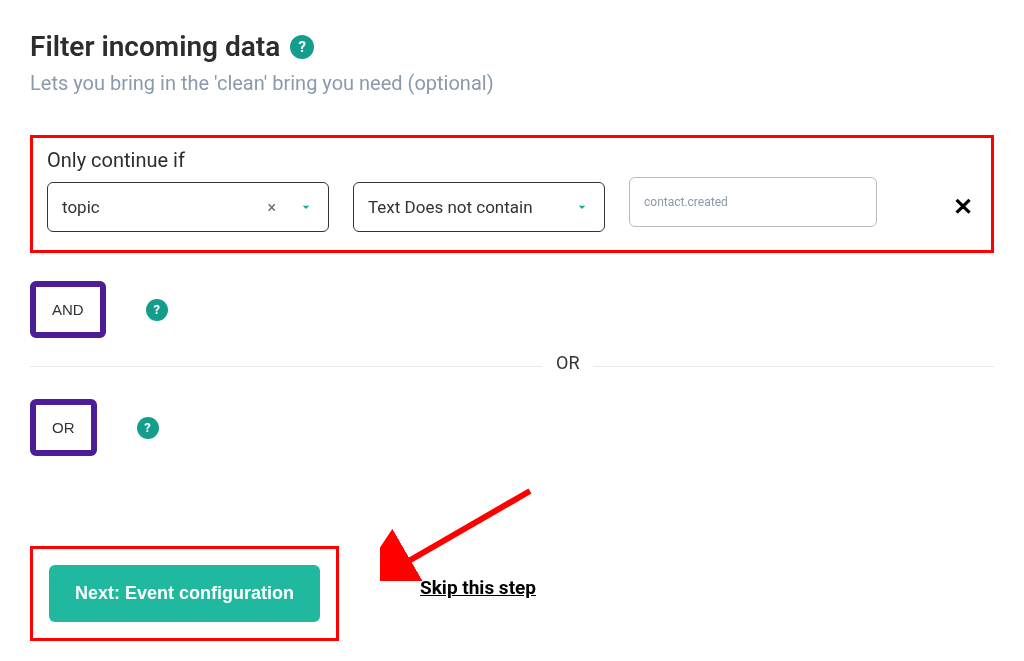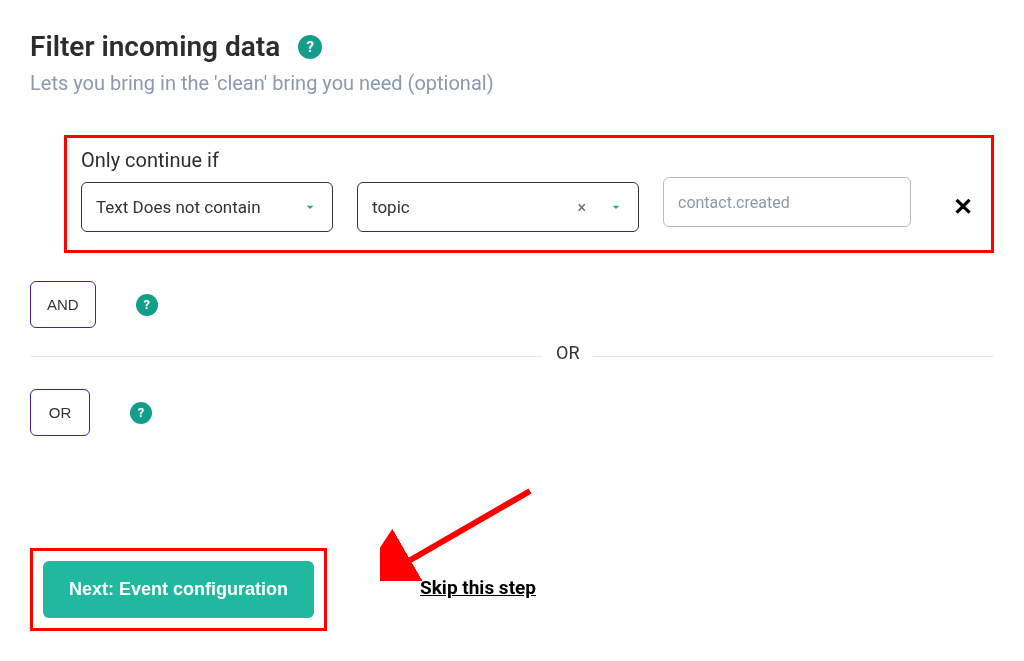--- a/index.html
+++ b/index.html
@@ -11,21 +11,21 @@
       font-family: -apple-system, BlinkMacSystemFont, "Segoe UI", Roboto, sans-serif;
       background: #fff;
       width: 1024px;
       height: 661px;
       padding: 30px;
       position: relative;
     }
     .header-row {
       display: flex;
       align-items: center;
-      gap: 18px;
+      gap: 10px;
       margin-bottom: 8px;
       text-align: center;
     }
     .title {
       font-size: 28px;
       font-weight: 600;
       color: #2d2d2d;
     }
     .help-icon {
       width: 24px;
@@ -55,21 +55,20 @@
     }
     .subtitle {
       font-size: 20px;
       color: #8a99ac;
       margin-bottom: 40px;
     }
     .filter-box {
       border: 3px solid #ff0000;
       padding: 10px 14px 18px 14px;
       margin-bottom: 28px;
-      margin-left: 34px;
     }
     .filter-label {
       font-size: 20px;
       color: #2d2d2d;
       margin-bottom: 10px;
     }
     .filter-row {
       display: flex;
       align-items: center;
       gap: 24px;
@@ -117,21 +116,21 @@
       width: 100%;
       height: 100%;
       fill: #1aa89a;
     }
     .text-input {
       border: 1px solid #bbb;
       border-radius: 6px;
       height: 50px;
       width: 248px;
       padding: 0 14px;
-      font-size: 16px;
+      font-size: 12px;
       color: #8a99ac;
       display: flex;
       align-items: center;
       background: #fff;
       margin-top: -10px;
     }
     .remove-x {
       font-size: 24px;
       font-weight: 700;
       color: #000;
@@ -139,21 +138,21 @@
       margin-left: auto;
       padding-right: 4px;
     }
     .logic-row {
       display: flex;
       align-items: center;
       gap: 40px;
       margin-bottom: 28px;
     }
     .logic-btn {
-      border: 1px solid #4c1d95;
+      border: 6px solid #4c1d95;
       border-radius: 6px;
       background: #fff;
       padding: 14px 16px;
       font-size: 15px;
       font-weight: 500;
       color: #333;
       cursor: pointer;
       min-width: 60px;
       text-align: center;
     }
@@ -169,24 +168,24 @@
       transform: translateX(30px);
       top: -14px;
       background: #fff;
       padding: 0 14px;
       font-size: 18px;
       color: #333;
     }
     .footer-box {
       border: 3px solid #ff0000;
       display: inline-block;
-      padding: 10px;
+      padding: 16px;
       position: absolute;
       left: 30px;
-      bottom: 30px;
+      bottom: 20px;
     }
     .next-btn {
       background: #20b89e;
       color: #fff;
       border: none;
       border-radius: 6px;
       padding: 18px 26px;
       font-size: 18px;
       font-weight: 600;
       cursor: pointer;
@@ -215,39 +214,39 @@
 
 <div class="header-row">
   <h1 class="title">Filter incoming data</h1>
   <span class="help-icon">?</span>
 </div>
 <p class="subtitle">Lets you bring in the 'clean' bring you need (optional)</p>
 
 <div class="filter-box">
   <div class="filter-label">Only continue if</div>
   <div class="filter-row">
-    <div class="dropdown dropdown-op">
-      <span class="dropdown-text">Text Does not contain</span>
-      <span class="chevron">
-        <svg viewBox="0 0 24 24">
-            <path d="M7 10l5 5 5-5z"></path>
-          </svg>
-      </span>
-    </div>
     <div class="dropdown dropdown-field">
       <span class="dropdown-text">topic</span>
       <span class="dropdown-right">
         <span class="clear-x">×</span>
         <span class="chevron">
           <svg viewBox="0 0 24 24">
               <path d="M7 10l5 5 5-5z"></path>
             </svg>
         </span>
       </span>
     </div>
+    <div class="dropdown dropdown-op">
+      <span class="dropdown-text">Text Does not contain</span>
+      <span class="chevron">
+        <svg viewBox="0 0 24 24">
+            <path d="M7 10l5 5 5-5z"></path>
+          </svg>
+      </span>
+    </div>
     <div class="text-input">contact.created</div>
     <span class="remove-x">✕</span>
   </div>
 </div>
 
 <div class="logic-row">
   <button class="logic-btn">AND</button>
   <span class="help-icon-sm">?</span>
 </div>
 

